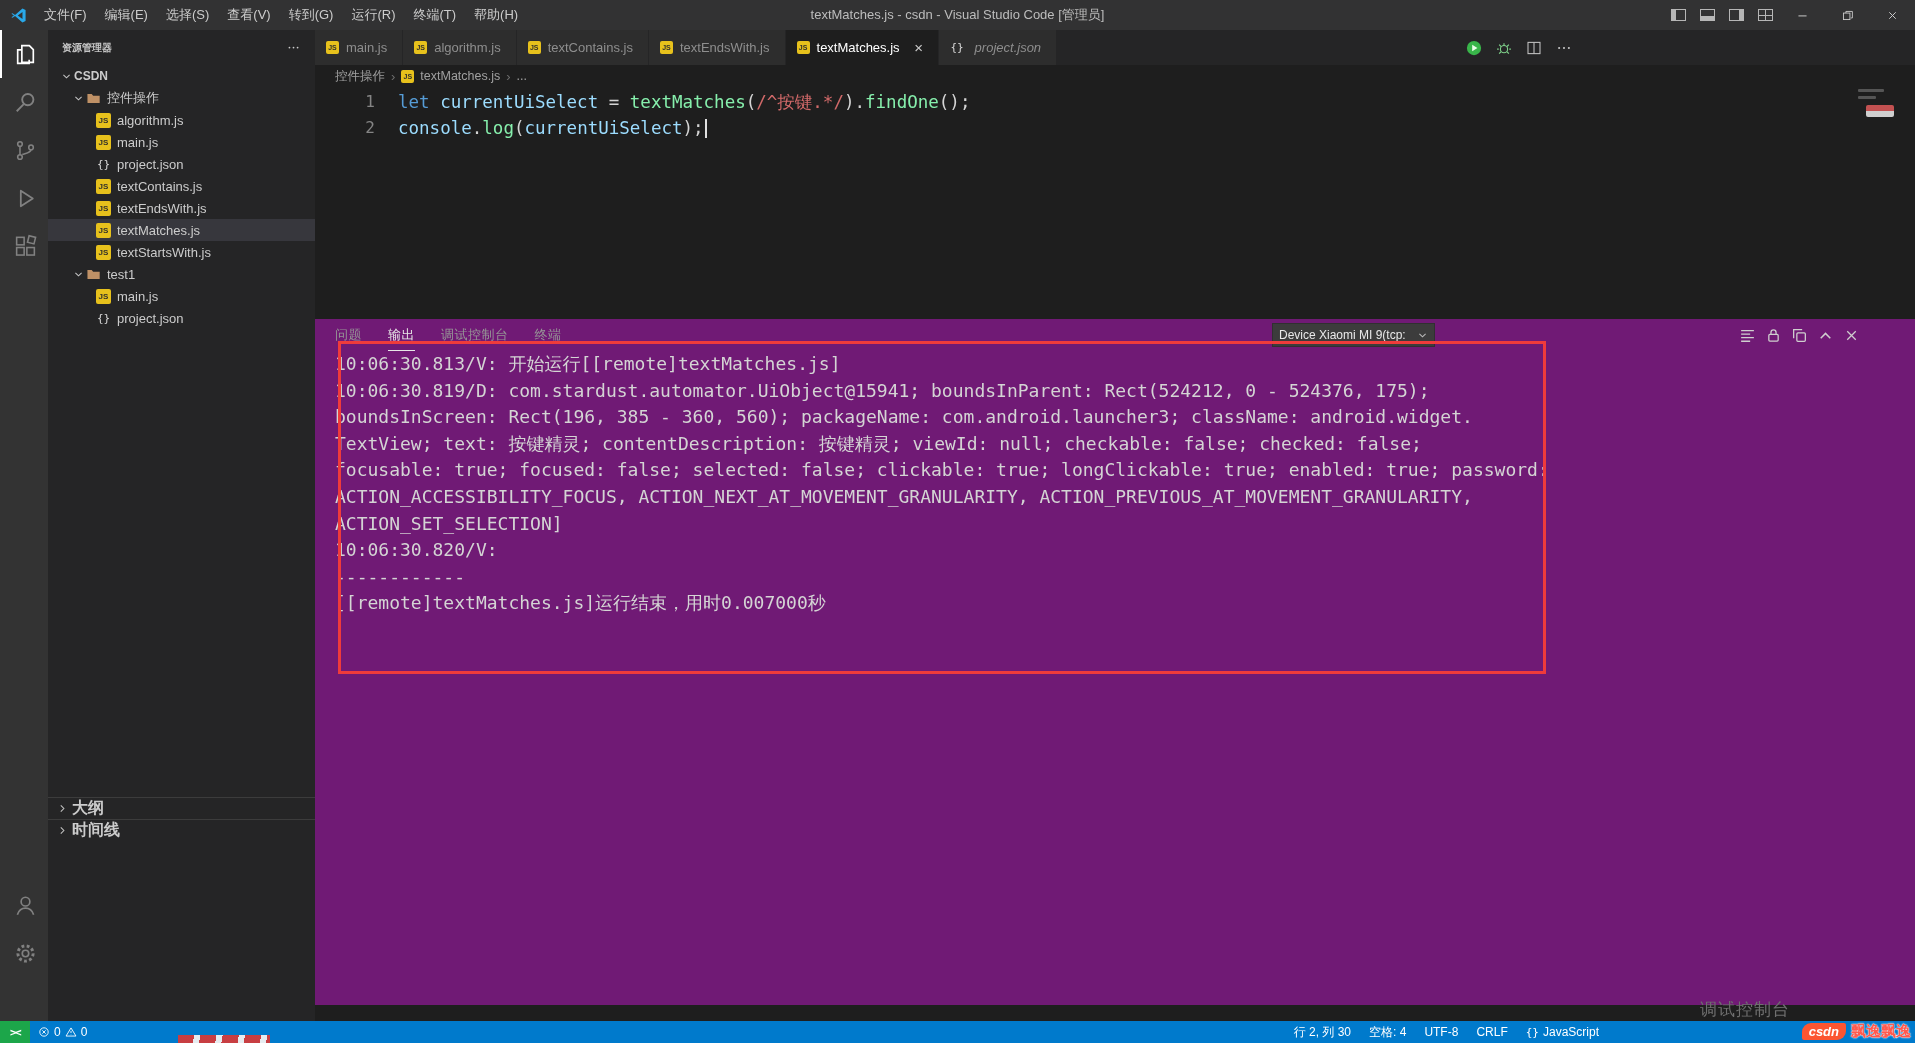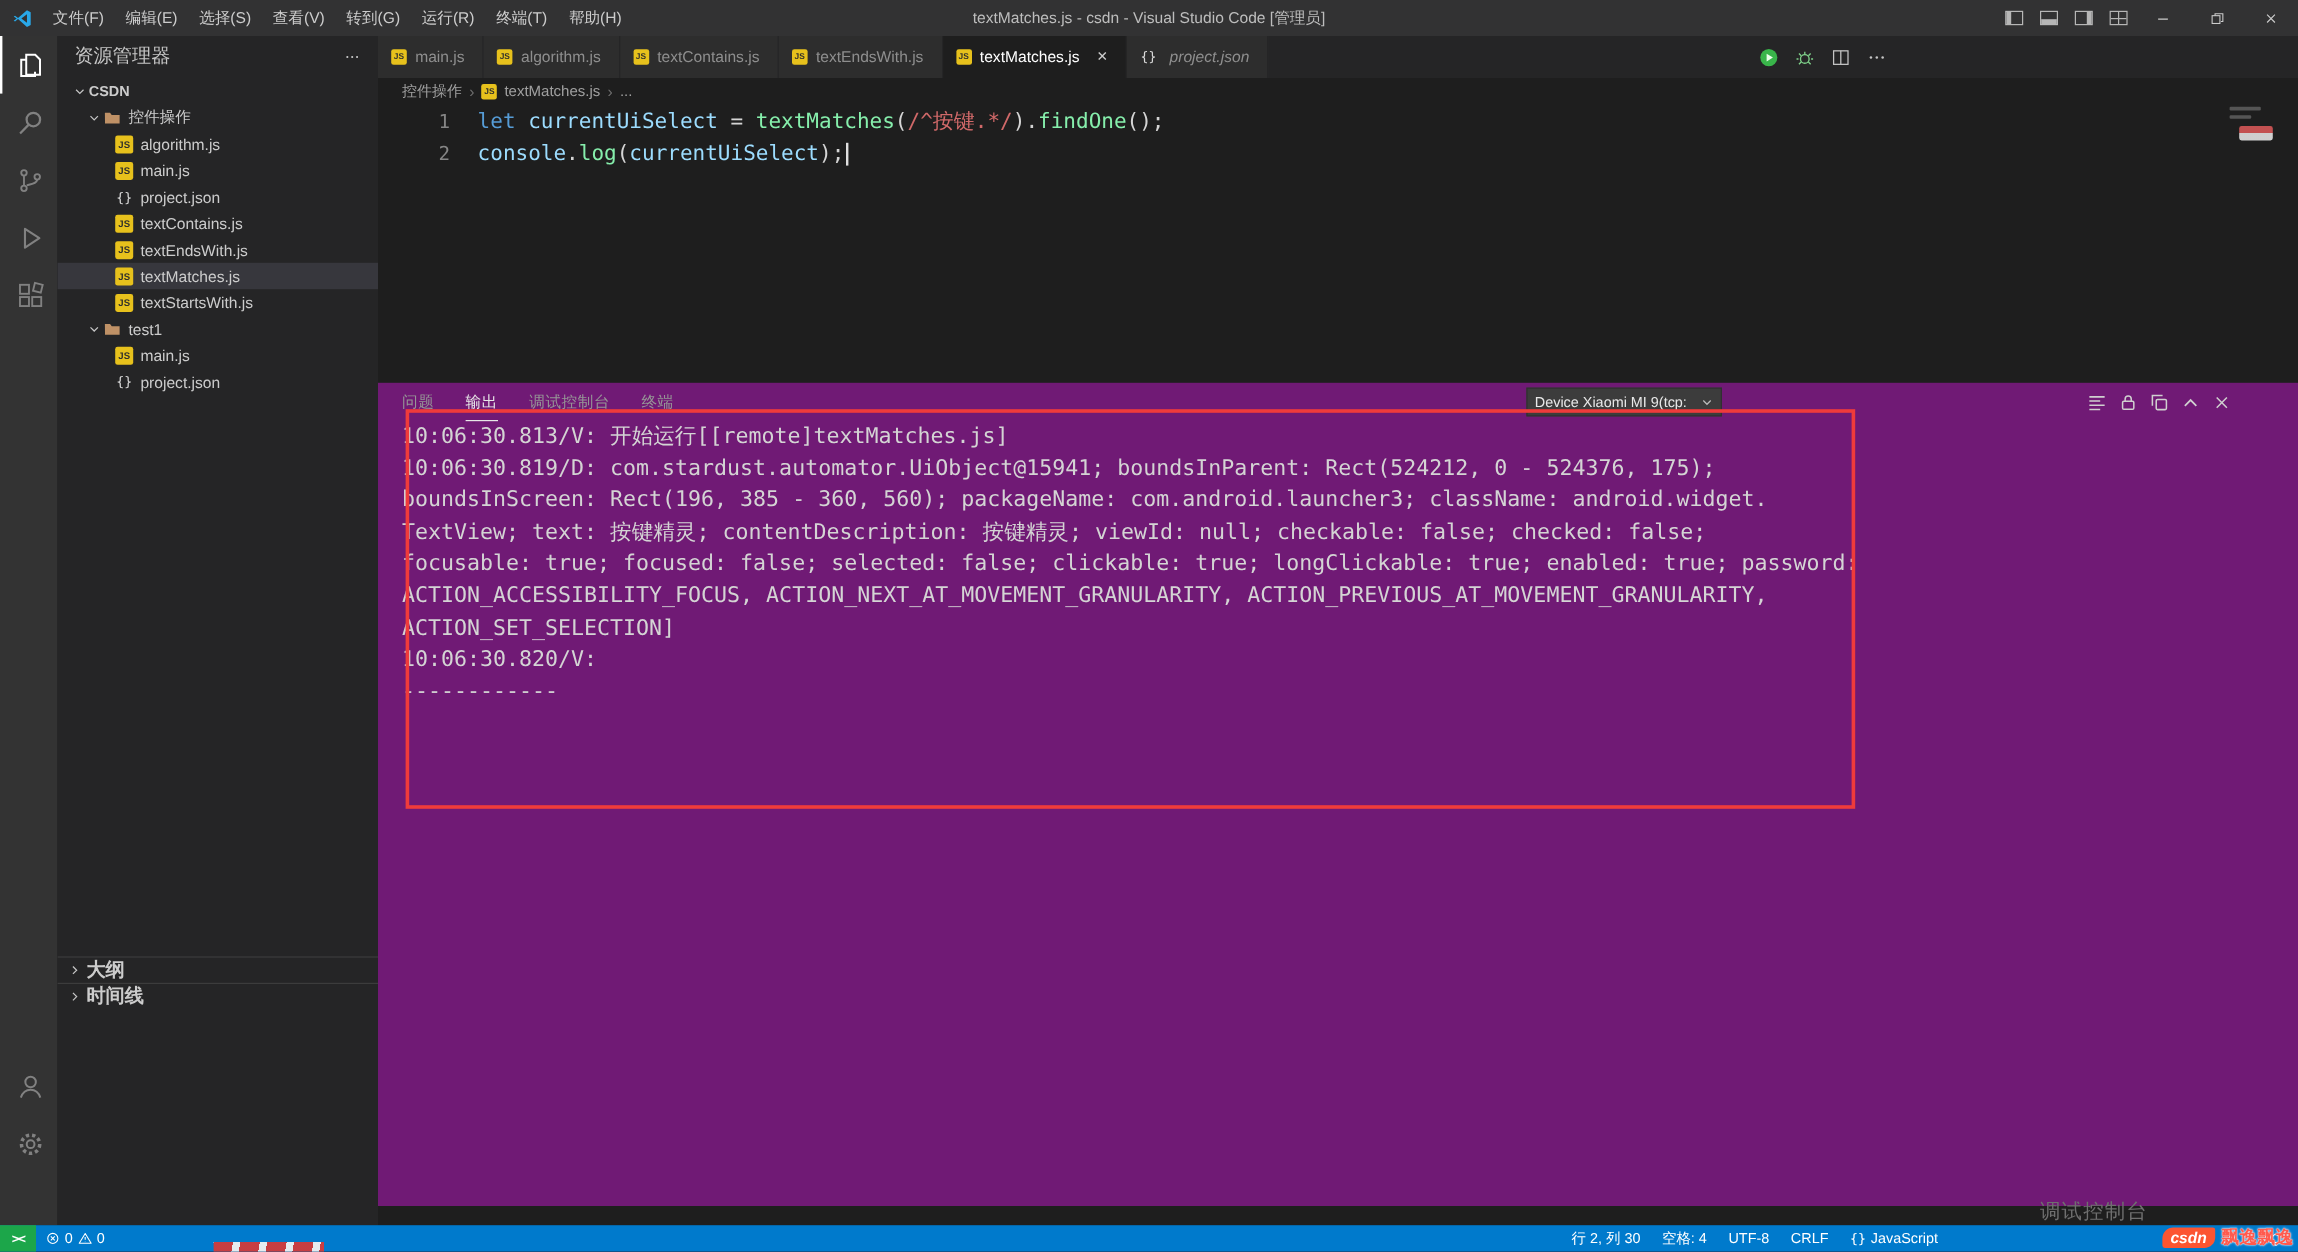--- a/index.html
+++ b/index.html
@@ -30,21 +30,21 @@
   #activitybar{position:absolute;left:0;top:30px;width:48px;height:991px;background:#333333;
     display:flex;flex-direction:column;}
   .ab-item{width:48px;height:48px;display:flex;align-items:center;justify-content:center;
     color:#818181;border-left:2px solid transparent;}
   .ab-item svg{width:25px;height:25px;}
   .ab-item.active{color:#ffffff;border-left-color:#ffffff;}
   #activity-bottom{margin-top:auto;margin-bottom:44px;}
 
   
   #sidebar{position:absolute;left:48px;top:30px;width:267px;height:991px;background:#252526;}
-  #sidebar-header{height:35px;display:flex;align-items:center;padding:0 14px;font-size:16px;color:#c5c5c5;}
+  #sidebar-header{height:35px;display:flex;align-items:center;padding:0 14px;font-size:10px;color:#c5c5c5;font-weight:bold;}
   #sidebar-more{margin-left:auto;color:#cccccc;}
   #sidebar-more svg{width:15px;height:15px;}
   #tree{position:absolute;top:35px;left:0;right:0;}
   .tree-row{height:22px;display:flex;align-items:center;font-size:13px;color:#cccccc;white-space:nowrap;cursor:default;}
   .tree-row.selected{background:#37373d;}
   .tree-row.root .tree-label{font-weight:bold;font-size:12px;}
   .twist{width:16px;color:#c5c5c5;flex:none;}
   .twist svg{width:11px;height:11px;}
   .js-badge{width:15px;height:15px;border-radius:2px;background:#e7c11c;color:#32312b;font-weight:bold;
     font-size:8px;display:inline-flex;align-items:center;justify-content:center;margin-right:6px;flex:none;}
@@ -101,21 +101,21 @@
   #anno-box{position:absolute;left:23px;top:22px;width:1208px;height:333px;border:3px solid #ef3b3b;
     pointer-events:none;z-index:5;}
 
   
   #statusbar{position:absolute;left:0;top:1021px;width:1915px;height:22px;background:#007acc;color:#ffffff;
     font-size:12px;display:flex;align-items:center;z-index:20;}
   #remote-indicator{width:30px;height:22px;background:#1ca64a;display:flex;align-items:center;justify-content:center;
     font-weight:bold;font-size:11px;letter-spacing:-1.5px;font-family:"DejaVu Sans Mono",monospace;flex:none;}
   #problems{display:flex;align-items:center;gap:4px;padding:0 8px;}
   #problems svg{width:12px;height:12px;}
-  #status-right{position:absolute;right:300px;top:0;height:22px;display:flex;align-items:center;gap:18px;}
+  #status-right{position:absolute;right:316px;top:0;height:22px;display:flex;align-items:center;gap:18px;}
   .sb-item{white-space:nowrap;display:inline-flex;align-items:center;}
   .lang-braces{font-family:"DejaVu Sans Mono",monospace;margin-right:4px;font-size:11px;}
   #status-bell{position:absolute;right:12px;top:0;height:22px;}
   #status-bell svg{width:13px;height:13px;}
 
   
   #wm-juejin{position:absolute;left:1700px;top:998px;font-size:17px;color:#6f6f6f;z-index:15;letter-spacing:1px;}
   #wm-csdn{position:absolute;right:4px;bottom:1px;display:flex;align-items:center;gap:5px;z-index:30;height:22px;}
   #wm-csdn .badge{background:#fc5531;color:#ffffff;font-weight:bold;font-style:italic;font-size:13px;
     padding:1px 7px;border-radius:9px 2px 9px 2px;}
@@ -458,20 +458,21 @@
     <div id="output">
         <div class="out-line">10:06:30.813/V: 开始运行[[remote]textMatches.js]</div>
         <div class="out-line">10:06:30.819/D: com.stardust.automator.UiObject@15941; boundsInParent: Rect(524212, 0 - 524376, 175);</div>
         <div class="out-line">boundsInScreen: Rect(196, 385 - 360, 560); packageName: com.android.launcher3; className: android.widget.</div>
         <div class="out-line">TextView; text: 按键精灵; contentDescription: 按键精灵; viewId: null; checkable: false; checked: false;</div>
         <div class="out-line">focusable: true; focused: false; selected: false; clickable: true; longClickable: true; enabled: true; password:</div>
         <div class="out-line">ACTION_ACCESSIBILITY_FOCUS, ACTION_NEXT_AT_MOVEMENT_GRANULARITY, ACTION_PREVIOUS_AT_MOVEMENT_GRANULARITY,</div>
         <div class="out-line">ACTION_SET_SELECTION]</div>
         <div class="out-line">10:06:30.820/V: </div>
         <div class="out-line">------------</div>
+        <div class="out-line">[[remote]textMatches.js]运行结束，用时0.007000秒</div>
       </div>
     <div id="anno-box"></div>
   </div>
 </div>
 
 <div id="statusbar">
   <div id="remote-indicator">
     <span>&gt;&lt;</span>
   </div>
   <div id="problems">

